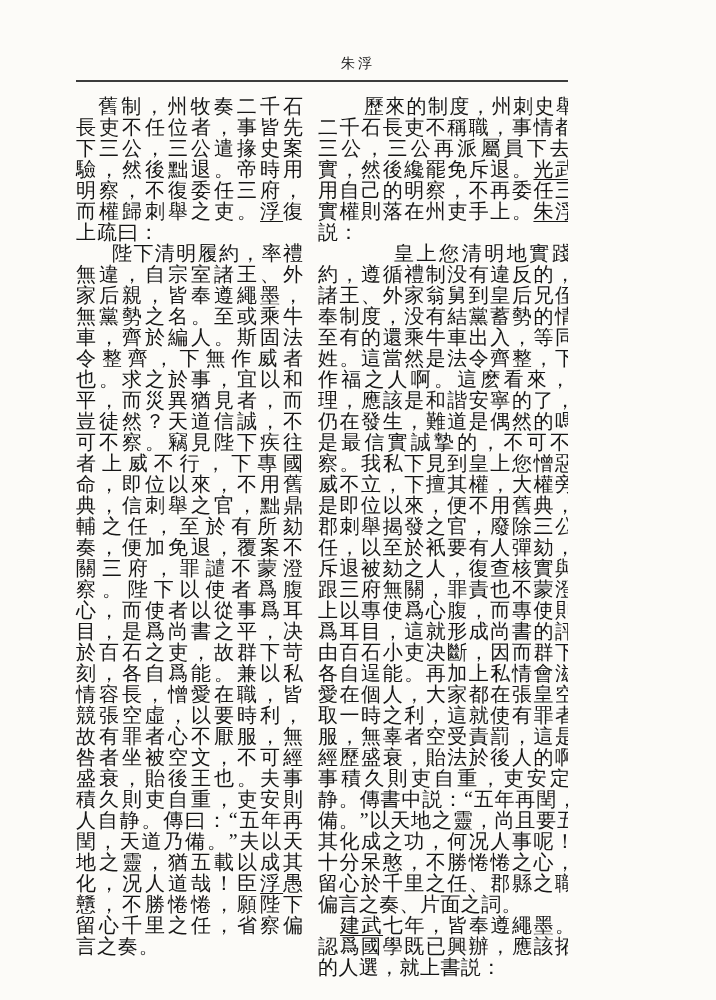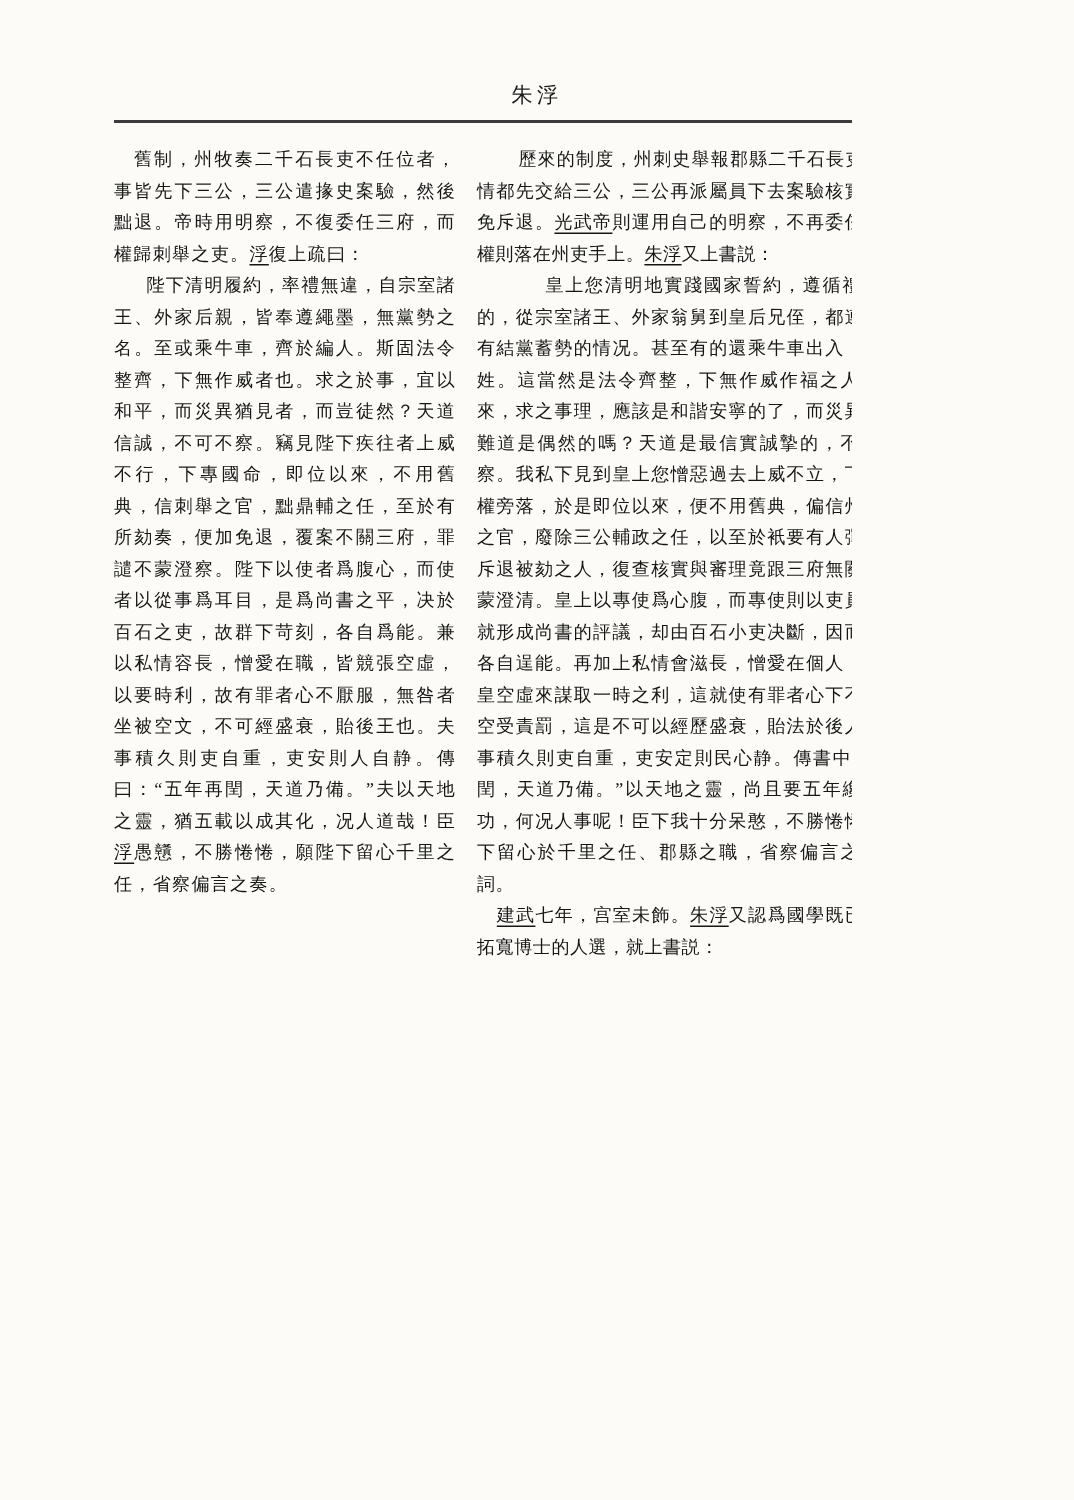--- a/index.html
+++ b/index.html
@@ -19,21 +19,21 @@
   }
   .page-number{position:absolute;right:24px;top:16px;font-size:15px;color:#ef4444;font-family:Liberation Mono, monospace;}
   .header-rule{
     position:absolute;top:80px;left:76px;width:564px;height:2px;
     background:#3c3c3c;border:none;
   }
   .text-columns{
     position:absolute;top:96px;left:76px;width:564px;
     display:flex;gap:14px;align-items:flex-start;
   }
-  .col{font-size:12px;line-height:21px;text-align:justify;color:#161616;}
+  .col{font-size:20px;line-height:21px;text-align:justify;color:#161616;}
   .col-left{width:228px;letter-spacing:0.9px;}
   .col-right{width:322px;letter-spacing:0.4px;}
   .col p, .col .quote{margin:0;padding:0;}
   .indent-1{text-indent:1.1em;}
   .indent-2{text-indent:2.3em;}
   .quote-l{margin-left:7px;margin-right:9px;text-indent:1.8em;}
   .quote-r{margin-left:12px;}
   .quote-r.deep{text-indent:3.8em;}
   .quote-r.std{text-indent:2.2em;}
   .pn{
@@ -58,18 +58,18 @@
   <div class="text-columns">
 
     <section class="col col-left">
       <p class="indent-1"><span>舊制，州牧奏二千石長吏不任位者，事皆先下三公，三公遣掾史案驗，然後黜退。帝時用明察，不復委任三府，而權歸刺舉之吏。</span><span class="pn">浮</span><span>復上疏曰：</span></p>
       <div class="quote quote-l"><span>陛下清明履約，率禮無違，自宗室諸王、外家后親，皆奉遵繩墨，無黨勢之名。至或乘牛車，齊於編人。斯固法令整齊，下無作威者也。求之於事，宜以和平，而災異猶見者，而豈徒然？天道信誠，不可不察。竊見陛下疾往者上威不行，下專國命，即位以來，不用舊典，信刺舉之官，黜鼎輔之任，至於有所劾奏，便加免退，覆案不關三府，罪譴不蒙澄察。陛下以使者爲腹心，而使者以從事爲耳目，是爲尚書之平，决於百石之吏，故群下苛刻，各自爲能。兼以私情容長，憎愛在職，皆競張空虛，以要時利，故有罪者心不厭服，無咎者坐被空文，不可經盛衰，貽後王也。夫事積久則吏自重，吏安則人自静。傳曰：“五年再閏，天道乃備。”夫以天地之靈，猶五載以成其化，况人道哉！臣</span><span class="pn">浮</span><span>愚戇，不勝惓惓，願陛下留心千里之任，省察偏言之奏。</span></div>
     </section>
 
     <section class="col col-right">
       <p class="indent-2"><span>歷來的制度，州刺史舉報郡縣二千石長吏不稱職，事情都先交給三公，三公再派屬員下去案驗核實，然後纔罷免斥退。</span><span class="pn">光武帝</span><span>則運用自己的明察，不再委任三府，而實權則落在州吏手上。</span><span class="pn">朱浮</span><span>又上書説：</span></p>
       <div class="quote quote-r deep"><span>皇上您清明地實踐國家誓約，遵循禮制没有違反的，從宗室諸王、外家翁舅到皇后兄侄，都遵奉制度，没有結黨蓄勢的情况。甚至有的還乘牛車出入，等同於老百姓。這當然是法令齊整，下無作威作福之人啊。這麽看來，求之事理，應該是和諧安寧的了，而災異仍在發生，難道是偶然的嗎？天道是最信實誠摯的，不可不認真考察。我私下見到皇上您憎惡過去上威不立，下擅其權，大權旁落，於是即位以來，便不用舊典，偏信州郡刺舉揭發之官，廢除三公輔政之任，以至於衹要有人彈劾，便立刻斥退被劾之人，復查核實與審理竟跟三府無關，罪責也不蒙澄清。皇上以專使爲心腹，而專使則以吏員爲耳目，這就形成尚書的評議，却由百石小吏决斷，因而群下苛刻，各自逞能。再加上私情會滋長，憎愛在個人，大家都在張皇空虛來謀取一時之利，這就使有罪者心下不服，無辜者空受責罰，這是不可以經歷盛衰，貽法於後人的啊。説起事積久則吏自重，吏安定則民心静。傳書中説：“五年再閏，天道乃備。”以天地之靈，尚且要五年纔見其化成之功，何况人事呢！臣下我十分呆憨，不勝惓惓之心，願陛下留心於千里之任、郡縣之職，省察偏言之奏、片面之詞。</span></div>
-      <p class="indent-1"><span class="pn">建武</span><span>七年，宫室未飾。</span><span class="pn">朱浮</span><span>又認爲國學既已興辦，應該拓寬博士的人選，就上書説：</span></p>
+      <p class="indent-1"><span class="pn">建武</span><span>七年，皆奉遵繩墨。</span><span class="pn">朱浮</span><span>又認爲國學既已興辦，應該拓寬博士的人選，就上書説：</span></p>
     </section>
 
   </div>
 
 </div>
 
 </body></html>

